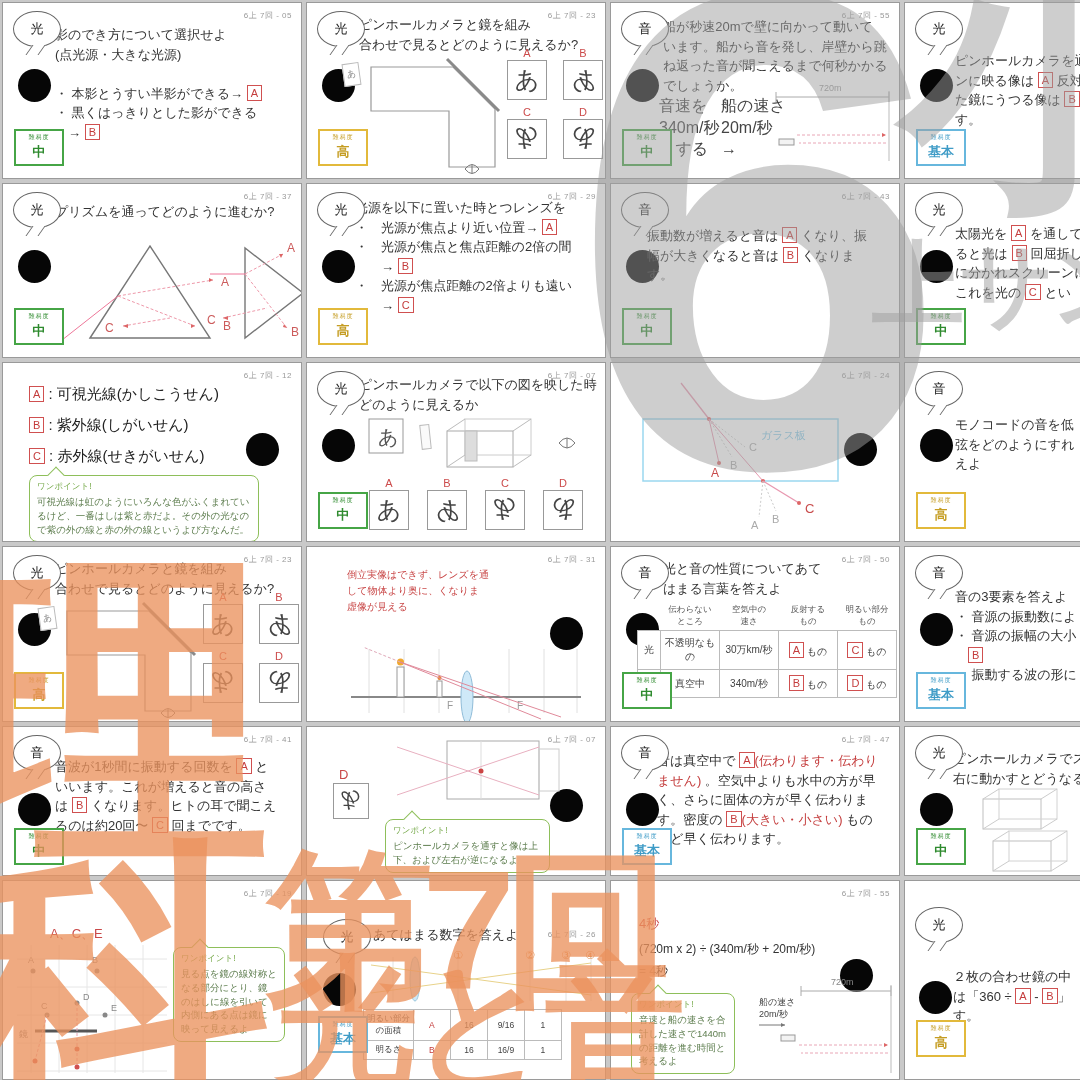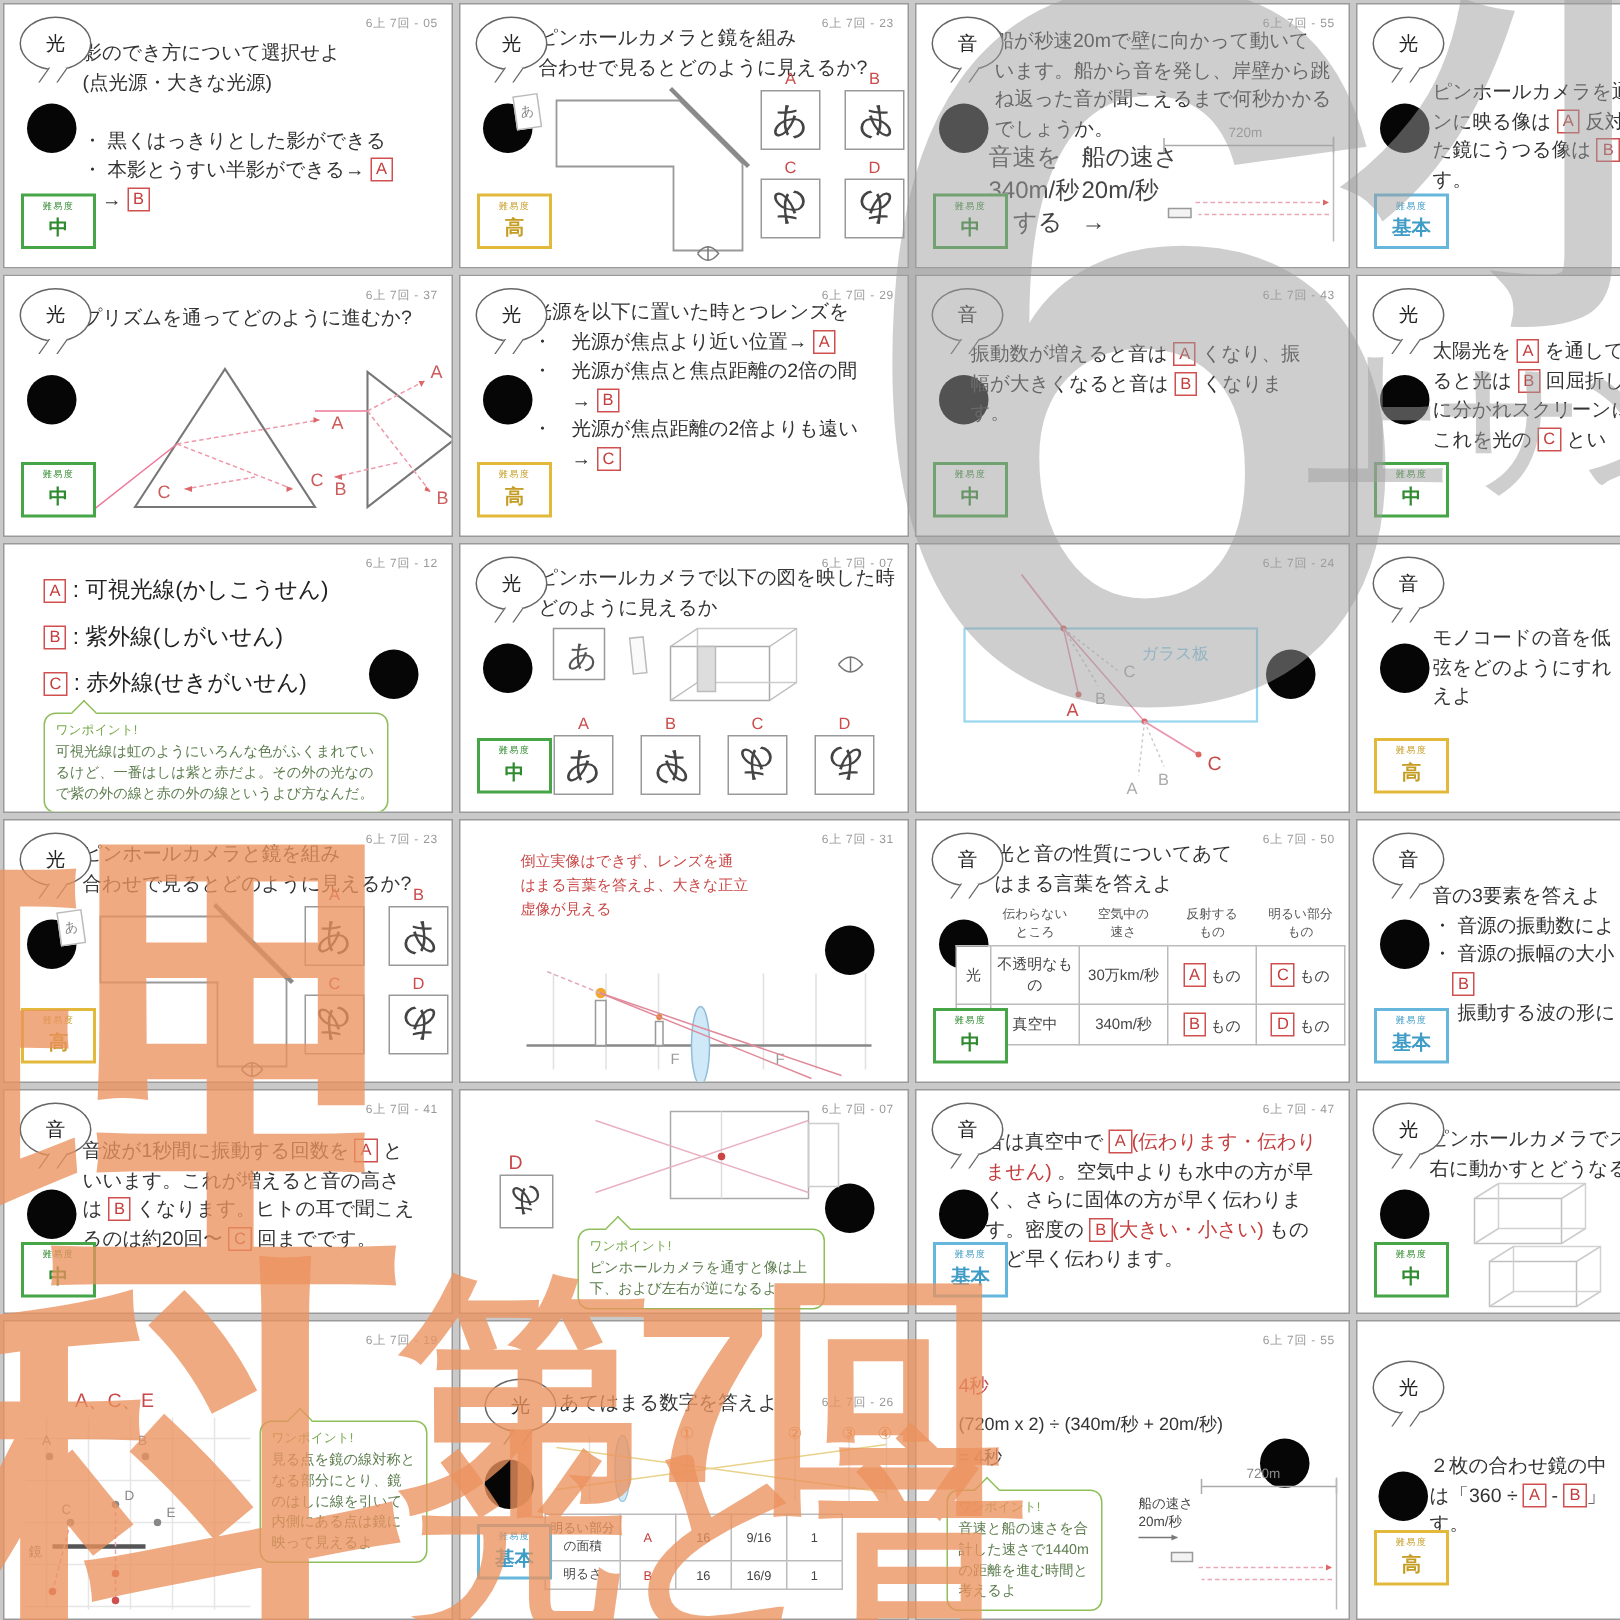--- a/index.html
+++ b/index.html
@@ -59,22 +59,22 @@
   <div class="card" style="left:2px;top:2px;width:300px;height:177px">
     <div class="bubble">
         <span>光</span>
       </div>
     <div class="cid">6上 7回 - 05</div>
     <div class="dot dq"></div>
     <div class="content" style="left:52px;top:22px;width:245px">
         <div class="line">影のでき方について選択せよ</div>
         <div class="line">(点光源・大きな光源)</div>
         <div class="line">&nbsp;</div>
+        <div class="line">・ 本影とうすい半影ができる→ <span class="ab">A</span></div>
         <div class="line">・ 黒くはっきりとした影ができる</div>
-        <div class="line">・ 本影とうすい半影ができる→ <span class="ab">A</span></div>
         <div class="line">　→ <span class="ab">B</span></div>
       </div>
     <div class="badge b-mid">
         <span class="lbl">難易度</span>
         <span class="val">中</span>
       </div>
   </div>
 
   <div class="card" style="left:306px;top:2px;width:300px;height:177px">
     <div class="bubble">
@@ -431,21 +431,21 @@
         <span class="lbl">難易度</span>
         <span class="val">高</span>
       </div>
   </div>
 
   <div class="card" style="left:306px;top:546px;width:300px;height:176px">
     <div class="cid">6上 7回 - 31</div>
     <div class="dot da"></div>
     <div class="content content-red" style="left:40px;top:20px;width:252px">
         <div class="line">倒立実像はできず、レンズを通</div>
-        <div class="line">はまる言葉を答えよ、大きな正立</div>
+        <div class="line">して物体より奥に、くなりま</div>
         <div class="line">虚像が見える</div>
       </div>
     <svg width="235" height="82" style="left:42px;top:92px">
       <g stroke="#e0e0e0">
           <line x1="20" y1="10" x2="20" y2="74"></line>
           <line x1="55" y1="10" x2="55" y2="74"></line>
           <line x1="90" y1="10" x2="90" y2="74"></line>
           <line x1="160" y1="10" x2="160" y2="74"></line>
           <line x1="195" y1="10" x2="195" y2="74"></line>
           <line x1="228" y1="10" x2="228" y2="74"></line>

